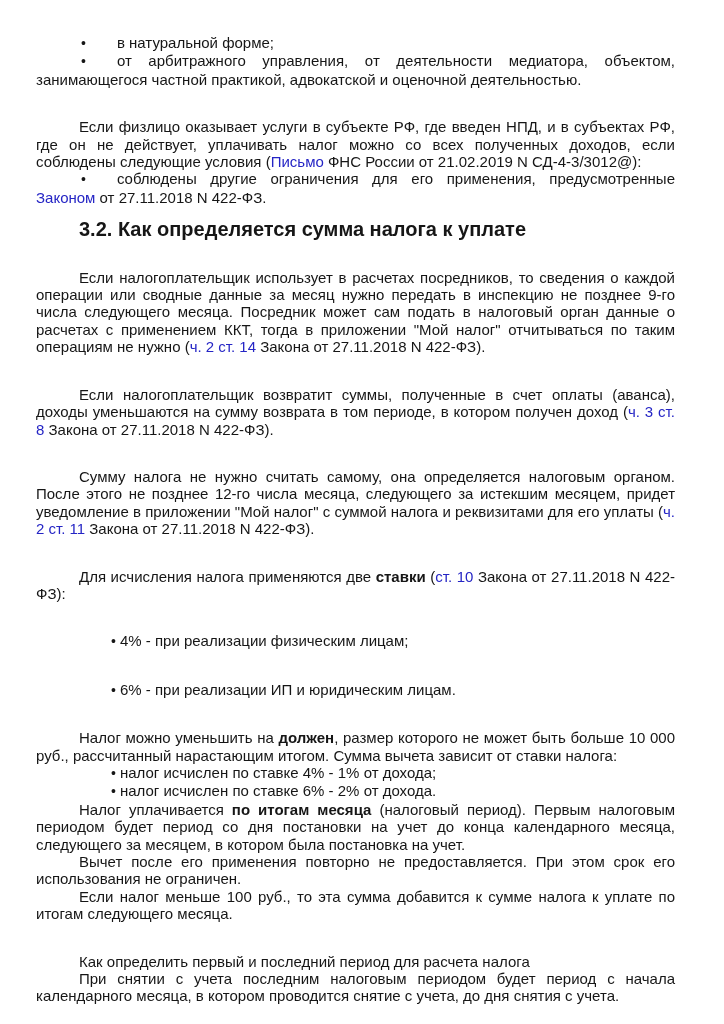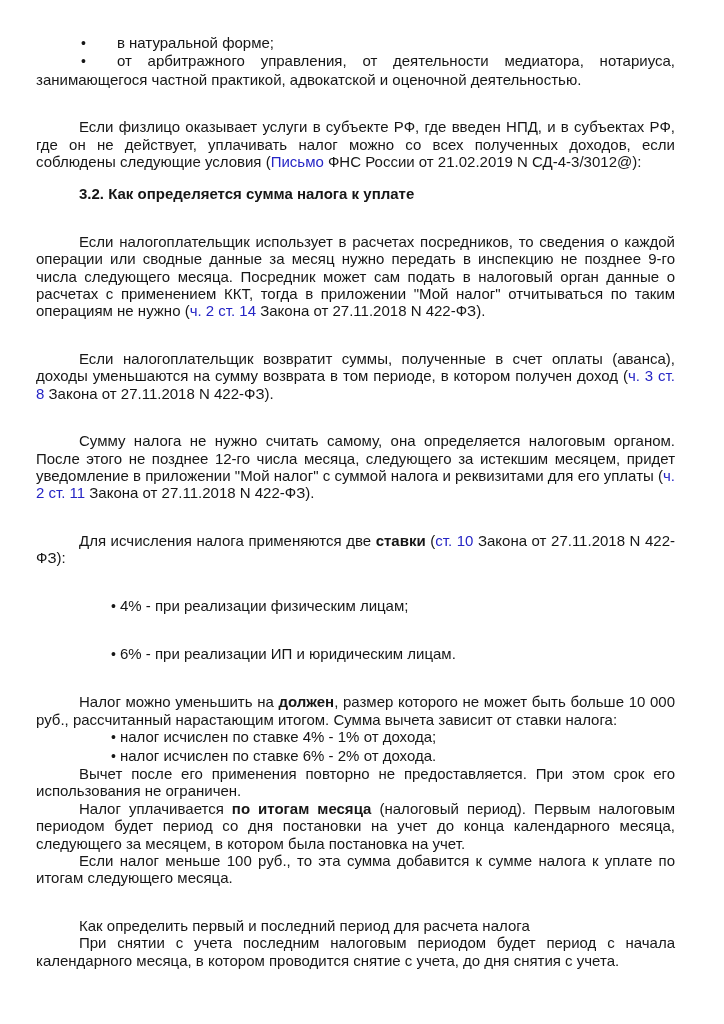--- a/index.html
+++ b/index.html
@@ -35,60 +35,61 @@
   .hang .tab { display: inline-block; width: 31px; }
   
   .hang2 { text-indent: 75px; }
   .hang2 .sp { display: inline-block; width: 4px; }
   .gap { margin-top: 30px; }
   h2.heading {
     font-weight: bold;
     text-indent: 43px;
     margin-top: 15px;
     margin-bottom: 16px;
-    font-size: 15px;
+    font-size: 20px;
   }
   b { font-weight: bold; }
   a.doclink {
     color: var(--link-color);
     text-decoration: none;
     cursor: pointer;
   }
   .bullet { font-size: 14px; }
 </style>
 </head>
 <body>
 
 <div class="page">
 
   <p class="hang"><span class="bullet">•</span><span class="tab"></span><span>в натуральной форме;</span></p>
-  <p class="hang"><span class="bullet">•</span><span class="tab"></span><span>от арбитражного управления, от деятельности медиатора, нотариуса, занимающегося частной практикой, адвокатской и оценочной деятельностью.</span></p>
+  <p class="hang"><span class="bullet">•</span><span class="tab"></span><span>от арбитражного управления, от деятельности медиатора, объектом, занимающегося частной практикой, адвокатской и оценочной деятельностью.</span></p>
 
   <p class="para gap"><span>Если физлицо оказывает услуги в субъекте РФ, где введен НПД, и в субъектах РФ, где он не действует, уплачивать налог можно со всех полученных доходов, если соблюдены следующие условия (</span><a class="doclink">Письмо</a><span> ФНС России от 21.02.2019 N СД-4-3/3012@):</span></p>
 
+  <p class="hang"><span class="bullet">•</span><span class="tab"></span><span>соблюдены другие ограничения для его применения, предусмотренные </span><a class="doclink">Законом</a><span> от 27.11.2018 N 422-ФЗ.</span></p>
 
   <h2 class="heading">3.2. Как определяется сумма налога к уплате</h2>
 
 
   <p class="para gap"><span>Если налогоплательщик использует в расчетах посредников, то сведения о каждой операции или сводные данные за месяц нужно передать в инспекцию не позднее 9-го числа следующего месяца. Посредник может сам подать в налоговый орган данные о расчетах с применением ККТ, тогда в приложении "Мой налог" отчитываться по таким операциям не нужно (</span><a class="doclink">ч. 2 ст. 14</a><span> Закона от 27.11.2018 N 422-ФЗ).</span></p>
 
   <p class="para gap"><span>Если налогоплательщик возвратит суммы, полученные в счет оплаты (аванса), доходы уменьшаются на сумму возврата в том периоде, в котором получен доход (</span><a class="doclink">ч. 3 ст. 8</a><span> Закона от 27.11.2018 N 422-ФЗ).</span></p>
 
   <p class="para gap"><span>Сумму налога не нужно считать самому, она определяется налоговым органом. После этого не позднее 12-го числа месяца, следующего за истекшим месяцем, придет уведомление в приложении "Мой налог" с суммой налога и реквизитами для его уплаты (</span><a class="doclink">ч. 2 ст. 11</a><span> Закона от 27.11.2018 N 422-ФЗ).</span></p>
 
   <p class="para gap"><span>Для исчисления налога применяются две </span><b>ставки</b><span> (</span><a class="doclink">ст. 10</a><span> Закона от 27.11.2018 N 422-ФЗ):</span></p>
 
   <p class="hang2 gap"><span class="bullet">•</span><span class="sp"></span><span>4% - при реализации физическим лицам;</span></p>
   <p class="hang2 gap"><span class="bullet">•</span><span class="sp"></span><span>6% - при реализации ИП и юридическим лицам.</span></p>
 
   <p class="para gap"><span>Налог можно уменьшить на </span><b>должен</b><span>, размер которого не может быть больше 10 000 руб., рассчитанный нарастающим итогом. Сумма вычета зависит от ставки налога:</span></p>
 
   <p class="hang2"><span class="bullet">•</span><span class="sp"></span><span>налог исчислен по ставке 4% - 1% от дохода;</span></p>
   <p class="hang2"><span class="bullet">•</span><span class="sp"></span><span>налог исчислен по ставке 6% - 2% от дохода.</span></p>
 
+  <p class="para"><span>Налог уплачивается </span><b>по итогам месяца</b><span> (налоговый период). Первым налоговым периодом будет период со дня постановки на учет до конца календарного месяца, следующего за месяцем, в котором была постановка на учет.</span></p>
   <p class="para">Вычет после его применения повторно не предоставляется. При этом срок его использования не ограничен.</p>
-  <p class="para"><span>Налог уплачивается </span><b>по итогам месяца</b><span> (налоговый период). Первым налоговым периодом будет период со дня постановки на учет до конца календарного месяца, следующего за месяцем, в котором была постановка на учет.</span></p>
   <p class="para">Если налог меньше 100 руб., то эта сумма добавится к сумме налога к уплате по итогам следующего месяца.</p>
 
   <p class="para gap">Как определить первый и последний период для расчета налога</p>
   <p class="para">При снятии с учета последним налоговым периодом будет период с начала календарного месяца, в котором проводится снятие с учета, до дня снятия с учета.</p>
 
 </div>
 
 </body></html>

